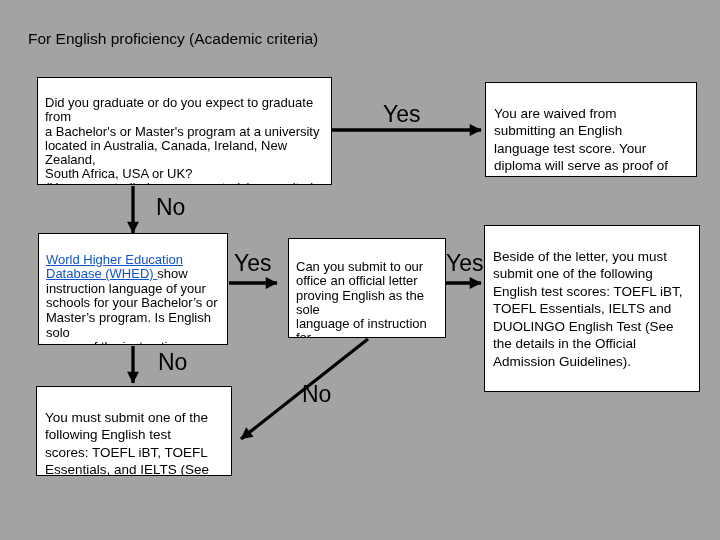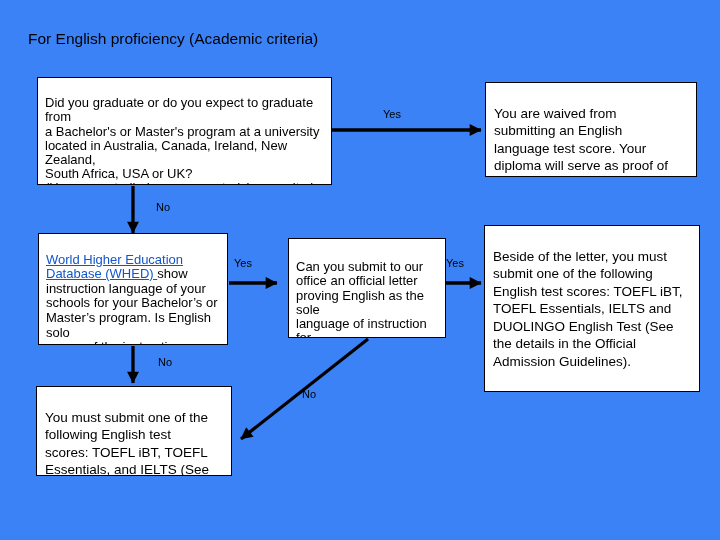--- a/index.html
+++ b/index.html
@@ -1,20 +1,20 @@
 <!DOCTYPE html>
 <html><head>
 <meta charset="utf-8">
 <style>
   html, body { margin: 0; padding: 0; background: #ffffff; }
   .canvas {
     position: relative;
     width: 720px;
     height: 540px;
-    background: #3b82f6;
+    background: #a3a3a3;
     font-family: "Liberation Sans", sans-serif;
     color: #000000;
     overflow: hidden;
   }
   .arrows {
     position: absolute;
     left: 0; top: 0;
     width: 720px; height: 540px;
     pointer-events: none;
   }
@@ -43,21 +43,21 @@
   #node-beside { left: 484px; top: 225px; width: 216px; height: 167px; }
   #node-must   { left: 36px;  top: 386px; width: 196px; height: 90px; }
 
   .whed-link {
     color: #1155CC;
     text-decoration: underline;
     cursor: pointer;
   }
   .edge-label {
     position: absolute;
-    font-size: 11px;
+    font-size: 23px;
     line-height: 20px;
     color: #000000;
     white-space: nowrap;
   }
   #label-q1-yes     { left: 383px; top: 104px; }
   #label-q1-no      { left: 156px; top: 197px; }
   #label-whed-yes   { left: 234px; top: 253px; }
   #label-letter-yes { left: 446px; top: 253px; }
   #label-whed-no    { left: 158px; top: 352px; }
   #label-letter-no  { left: 302px; top: 384px; }

